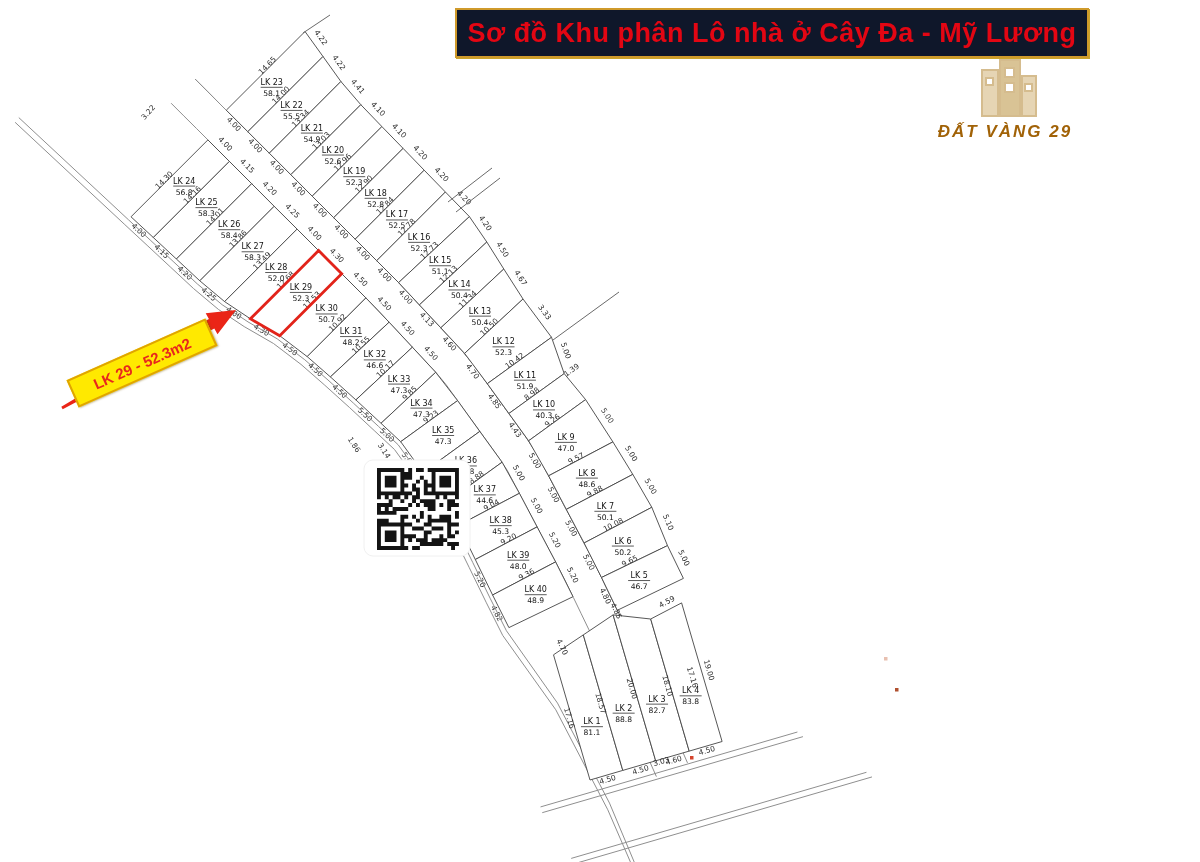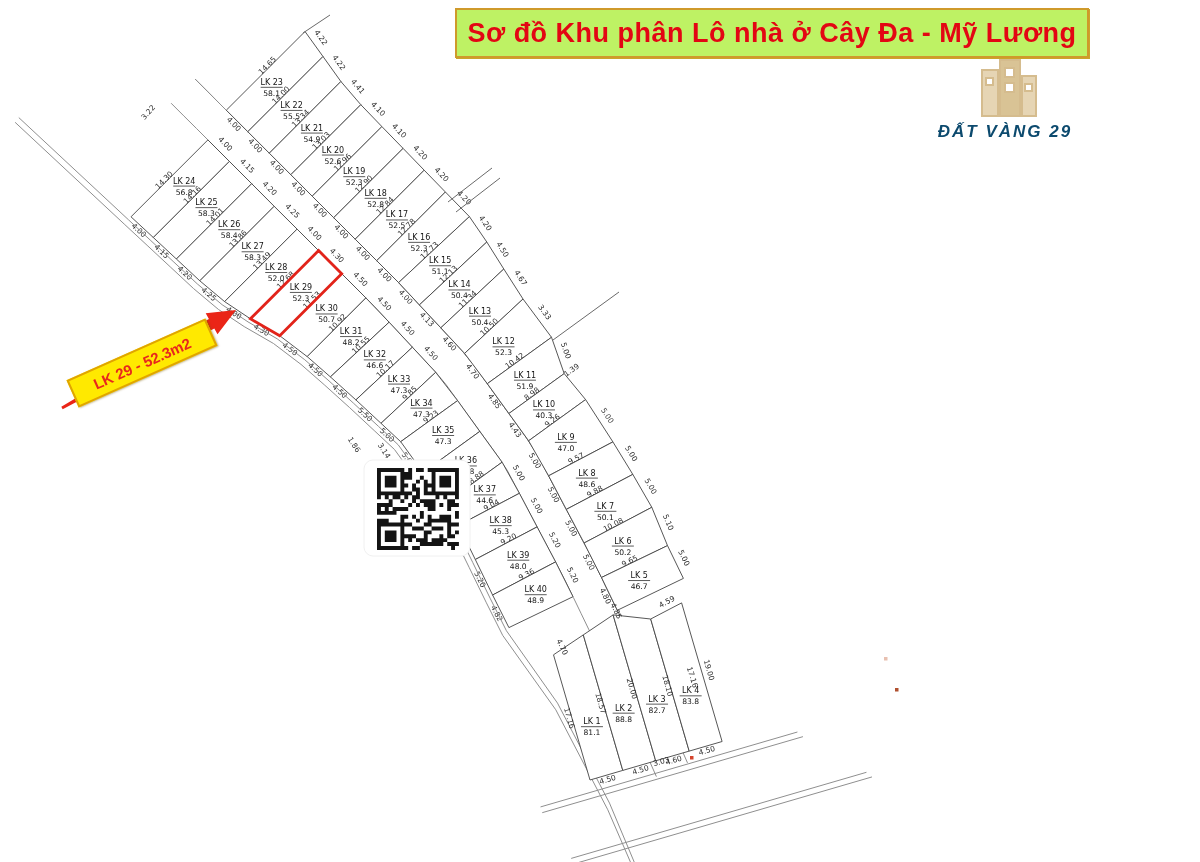--- a/index.html
+++ b/index.html
@@ -1,26 +1,26 @@
 <!DOCTYPE html>
 <html><head>
 <meta charset="utf-8">
 <style>
   html,body{margin:0;padding:0;background:#ffffff;}
   #stage{position:relative;width:1200px;height:862px;background:#ffffff;overflow:hidden;
          font-family:"DejaVu Sans",sans-serif;}
   #plan-svg{position:absolute;left:0;top:0;}
-  .banner{position:absolute;background:#bef264;border:2px solid #cf9a2b;
+  .banner{position:absolute;background:#0f172a;border:2px solid #cf9a2b;
           color:#e30613;font-family:"Liberation Sans",sans-serif;font-weight:bold;
           display:flex;align-items:center;justify-content:center;text-align:center;
           box-shadow:1px 1px 0 #caa52a;}
   #title-banner{left:455px;top:8px;width:630px;height:46px;font-size:27px;letter-spacing:0.5px;}
   #subtitle-banner{left:585px;top:60px;width:233px;height:38px;font-size:23px;}
   #brand-logo{position:absolute;left:920px;top:56px;width:170px;height:88px;text-align:center;}
-  #brand-logo .brand-text{position:absolute;left:0;right:0;bottom:2px;color:#0c4a6e;
+  #brand-logo .brand-text{position:absolute;left:0;right:0;bottom:2px;color:#a16207;
         font-family:"Liberation Sans",sans-serif;font-weight:bold;font-style:italic;
         font-size:17px;letter-spacing:2px;}
   #highlight-tag{position:absolute;left:66px;top:348px;width:148px;height:26px;
         background:#ffe900;border:2px solid #e0a400;color:#e8261d;
         font-family:"Liberation Sans",sans-serif;font-weight:bold;font-size:15px;
         display:flex;align-items:center;justify-content:center;
         transform:rotate(-24deg);box-shadow:1px 1px 2px rgba(120,90,0,.45);}
   text{font-family:"DejaVu Sans",sans-serif;}
 </style>
 </head>

